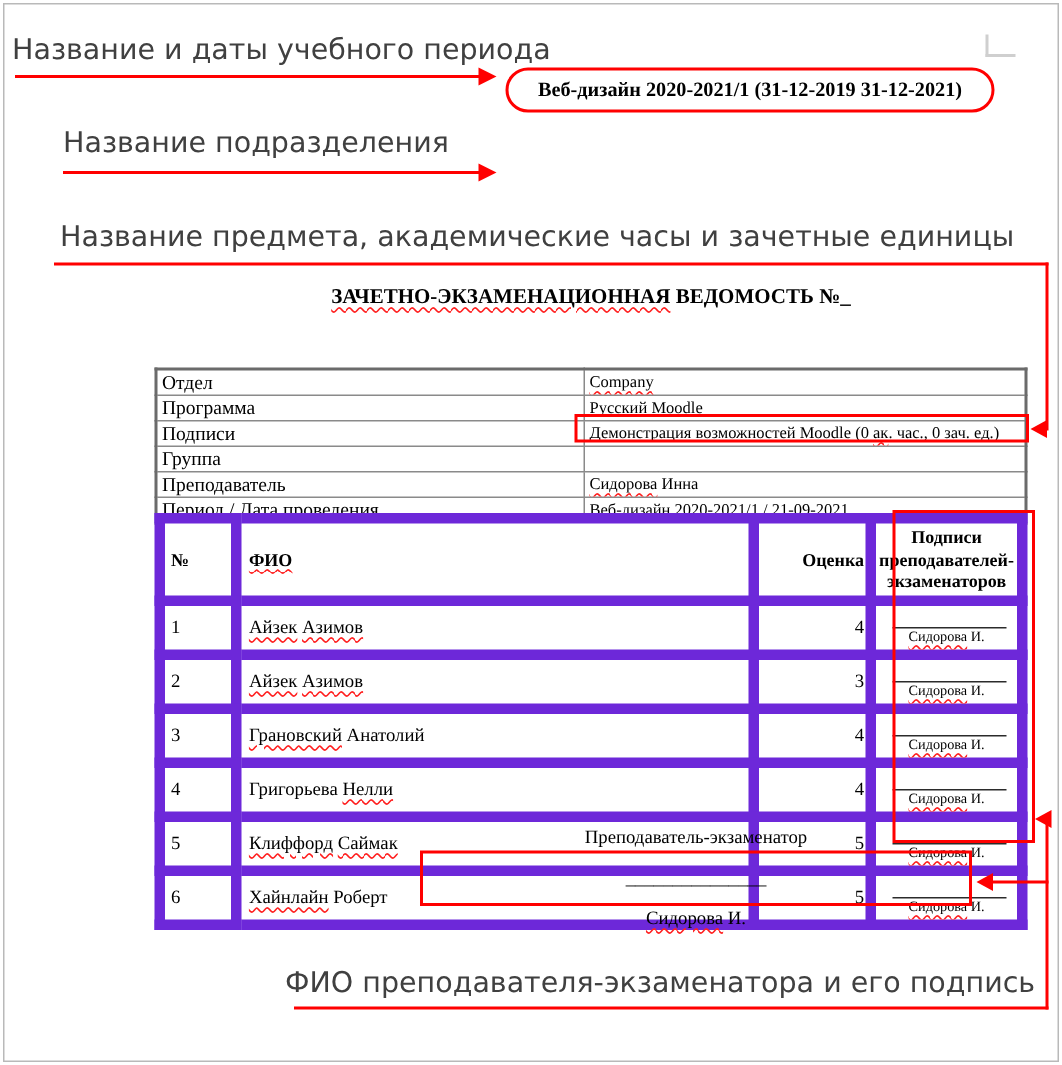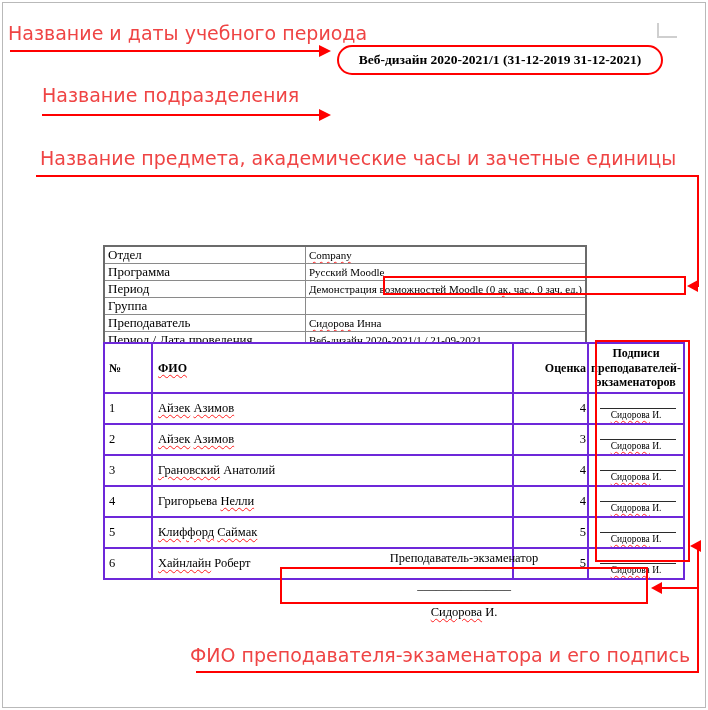--- a/index.html
+++ b/index.html
@@ -2,46 +2,46 @@
 <html><head>
 <meta charset="utf-8">
 <style>
   html,body{margin:0;padding:0;background:#fff;}
   #stage{position:relative;width:708px;height:710px;background:#fff;overflow:hidden;
          font-family:"Liberation Serif",serif;color:#000;}
   .pageframe{position:absolute;left:2px;top:2px;width:702px;height:704px;
              border:1px solid #b9b9b9;}
   
   .ann{position:absolute;font-family:"DejaVu Sans",sans-serif;font-size:19px;
-       color:#ef4444;white-space:nowrap;}
+       color:#404040;white-space:nowrap;}
   .rline-h{position:absolute;height:0;border-top:2px solid #ff0000;}
   .rline-v{position:absolute;width:0;border-left:2px solid #ff0000;}
   .arr-right{position:absolute;width:0;height:0;border-top:6px solid transparent;
              border-bottom:6px solid transparent;border-left:12px solid #ff0000;}
   .arr-left{position:absolute;width:0;height:0;border-top:6px solid transparent;
             border-bottom:6px solid transparent;border-right:11px solid #ff0000;}
   .redbox{position:absolute;border:2px solid #ff0000;background:transparent;}
   
   .period-box{left:337px;top:45px;width:322px;height:26px;text-align:center;
               font-weight:bold;font-size:13.5px;line-height:26px;white-space:nowrap;border-radius:15px;}
   .dept-box{left:332px;top:92px;width:144px;height:26px;font-weight:bold;font-size:13px;
             line-height:26px;padding-left:4px;white-space:nowrap;}
   .dept-box span{text-decoration:underline;}
   .doc-title{position:absolute;left:103px;top:191px;width:582px;text-align:center;
              font-weight:bold;font-size:14px;white-space:nowrap;}
   .corner-mark{position:absolute;left:657px;top:23px;width:18px;height:13px;
                border-left:2px solid #cfcfcf;border-bottom:2px solid #cfcfcf;}
   table{border-collapse:collapse;position:absolute;background:#fff;}
-  #info-table{left:103px;top:245px;width:484px;border:2px solid #6b6b6b;}
+  #info-table{left:103px;top:245px;width:582px;border:2px solid #6b6b6b;}
   #info-table td{border:1px solid #8a8a8a;height:15px;padding:0 3px;vertical-align:middle;
                  overflow:hidden;white-space:nowrap;}
   #info-table td.lbl{width:278px;font-size:13px;}
   #info-table td.val{font-size:11px;}
   #grades-table{left:103px;top:342px;width:582px;border:2px solid #6b6b6b;}
-  #grades-table th,#grades-table td{border:2px solid #6d28d9;vertical-align:middle;
+  #grades-table th,#grades-table td{border:7px solid #6d28d9;vertical-align:middle;
                  overflow:hidden;}
   #grades-table th{font-size:12px;font-weight:bold;height:46px;}
   #grades-table td{height:27px;font-size:12.5px;}
   .col-num{width:43px;text-align:left;padding-left:4px;}
   .col-name{width:373px;text-align:left;padding-left:5px;margin-top:13px;}
   .col-grade{width:73px;text-align:right;}
   .col-sign{width:85px;text-align:center;font-size:11px;line-height:1.2;padding:0 2px;}
   .sig-line{border-top:1.5px solid #2b2b2b;margin:13px 5px 1px 9px;height:0;}
   .sig-name{font-size:9.5px;text-align:center;white-space:nowrap;}
   .examiner-box{left:280px;top:567px;width:364px;height:33px;display:flex;
@@ -64,33 +64,34 @@
 
   <div class="ann" style="left:42px;top:84px;">Название подразделения</div>
   <div class="rline-h" style="left:42px;top:114px;width:278px;"></div>
   <div class="arr-right" style="left:319px;top:109px;"></div>
 
   <div class="ann" style="left:40px;top:147px;">Название предмета, академические часы и зачетные единицы</div>
   <div class="rline-h" style="left:36px;top:175px;width:663px;"></div>
   <div class="rline-v" style="left:697px;top:175px;height:112px;"></div>
   <div class="arr-left" style="left:687px;top:280px;"></div>
 
+  <div class="doc-title" id="doc-title"><span class="sq">ЗАЧЕТНО-ЭКЗАМЕНАЦИОННАЯ</span><span> ВЕДОМОСТЬ №_</span></div>
 
   <table id="info-table">
       <tbody id="info-tbody">
         <tr>
           <td class="lbl">Отдел</td>
           <td class="val"><span class="sq">Company</span></td>
         </tr>
         <tr>
           <td class="lbl">Программа</td>
           <td class="val"><span>Русский Moodle</span></td>
         </tr>
         <tr>
-          <td class="lbl">Период</td>
+          <td class="lbl">Подписи</td>
           <td class="val"><span>Демонстрация возможностей Moodle (0 </span><span class="sq">ак</span><span>. час., 0 зач. ед.)</span></td>
         </tr>
         <tr>
           <td class="lbl">Группа</td>
           <td class="val"></td>
         </tr>
         <tr>
           <td class="lbl">Преподаватель</td>
           <td class="val"><span class="sq">Сидорова</span><span> Инна</span></td>
         </tr>

